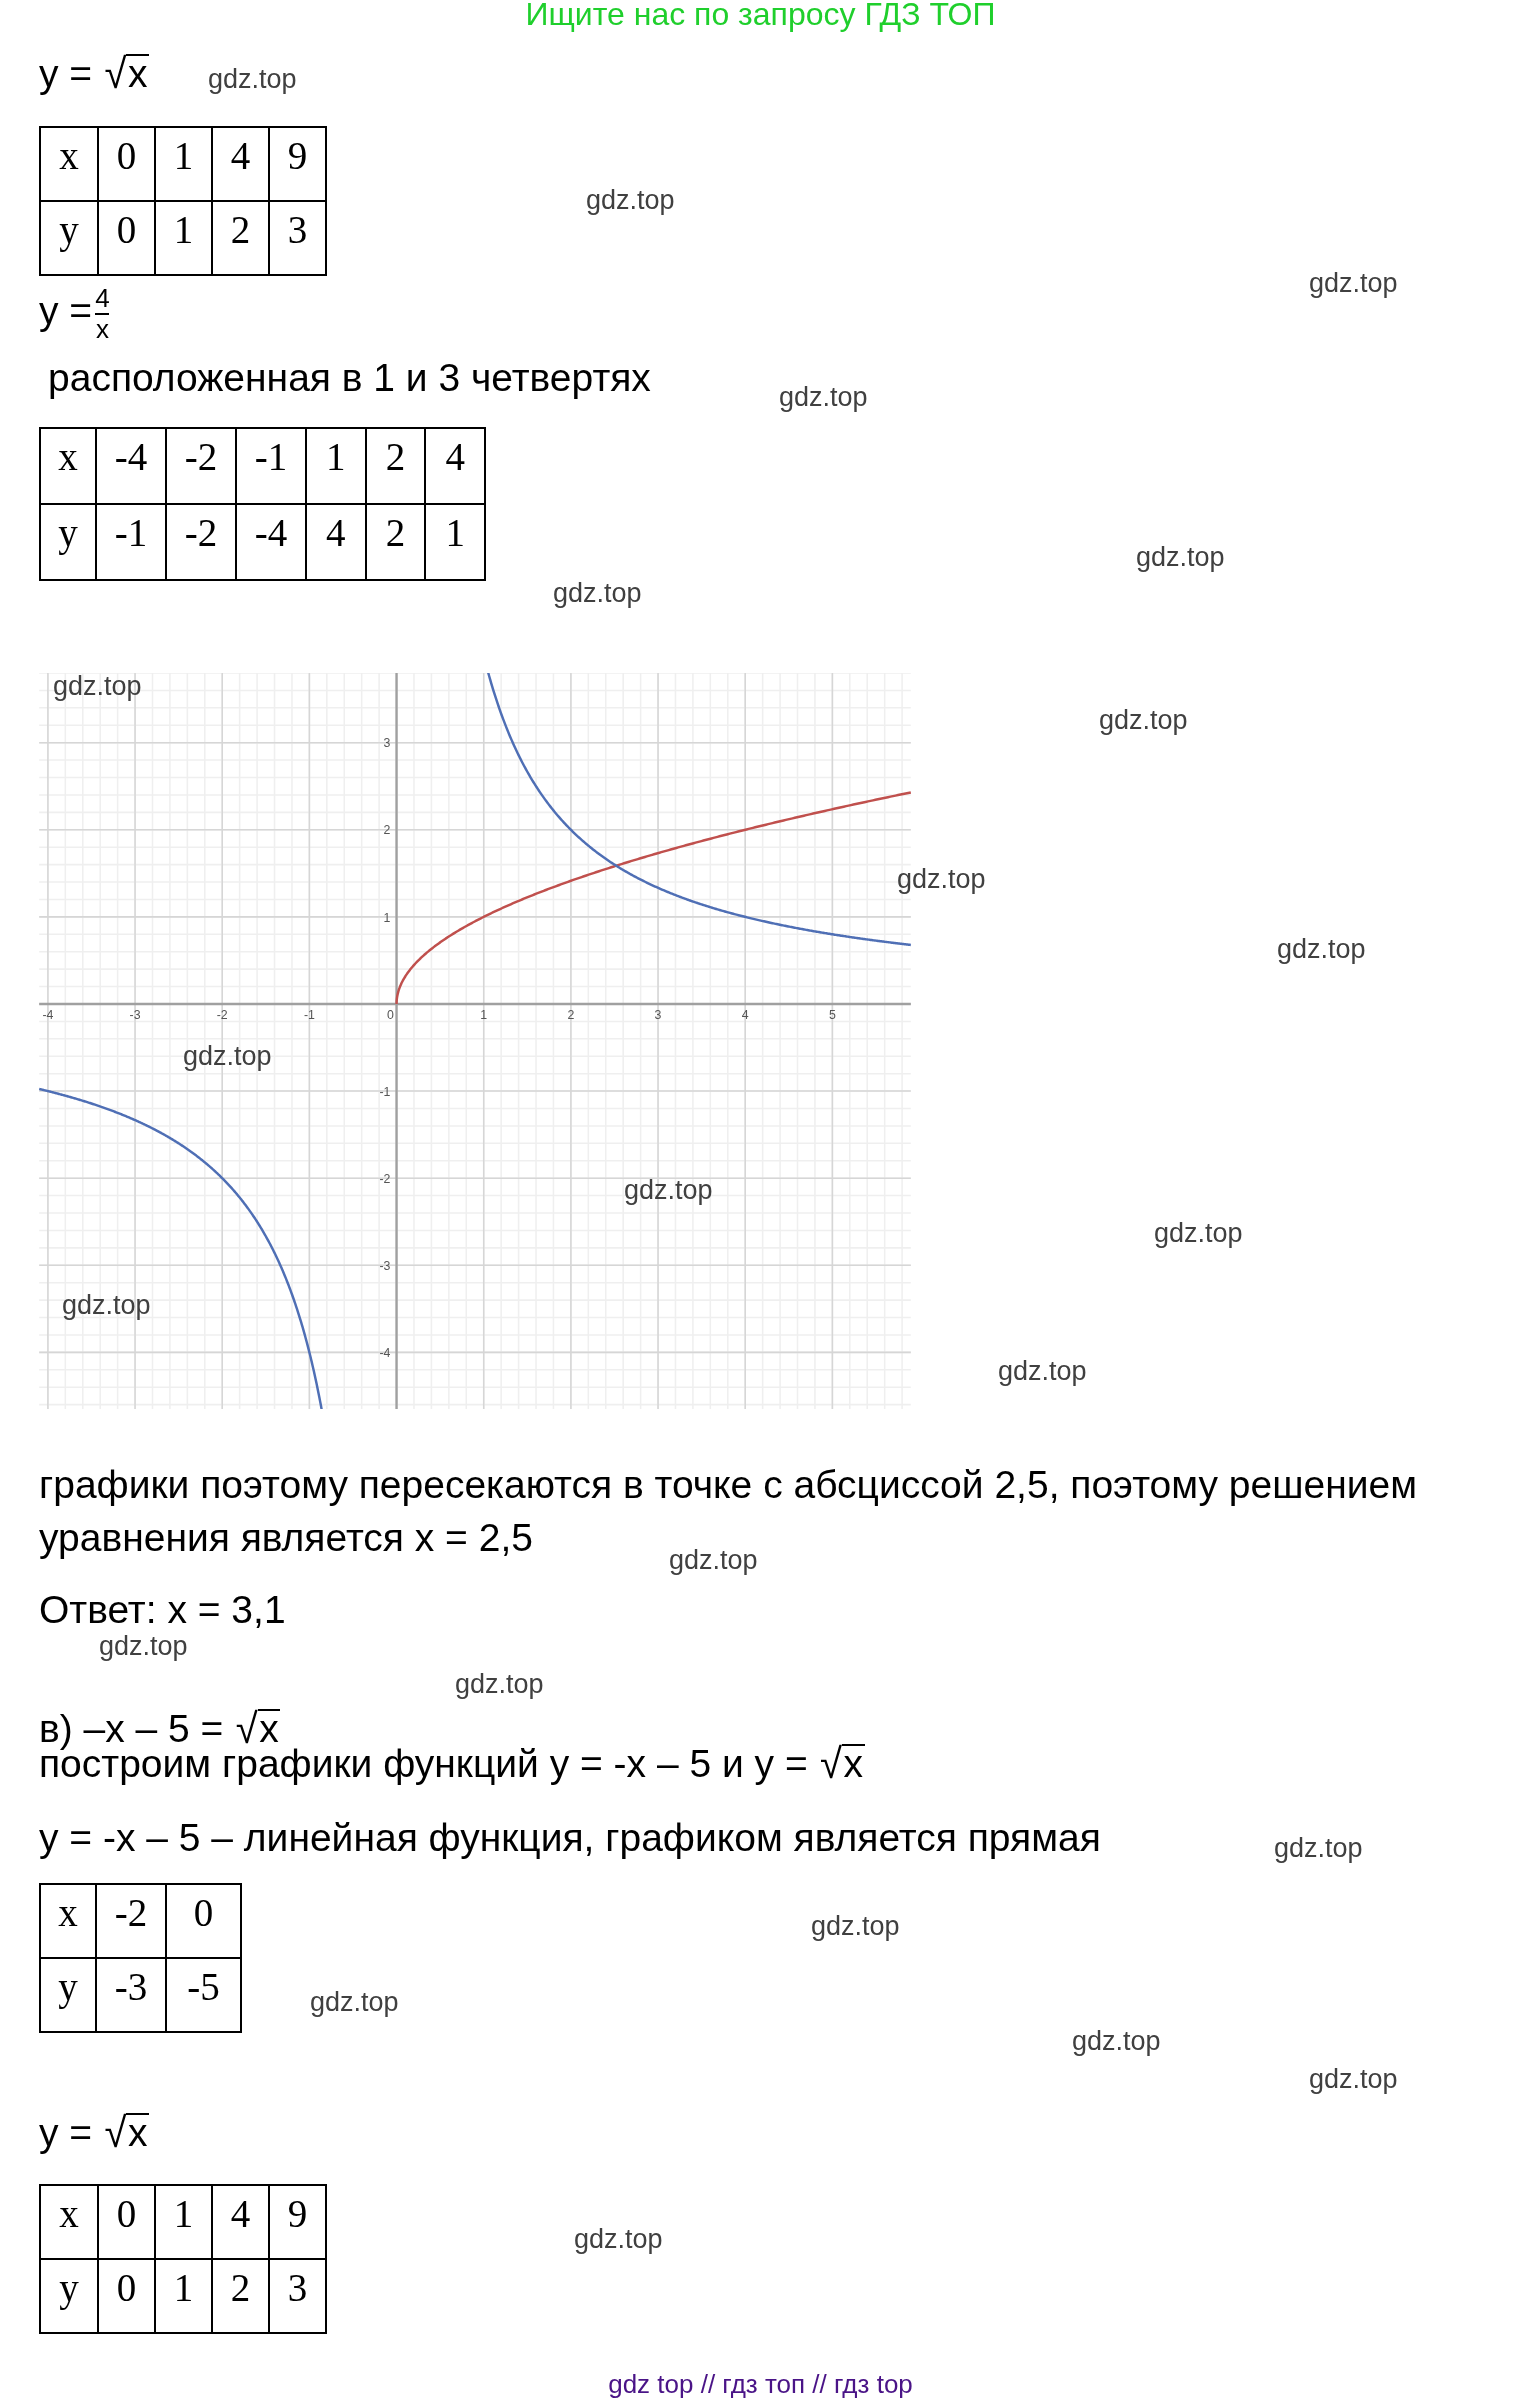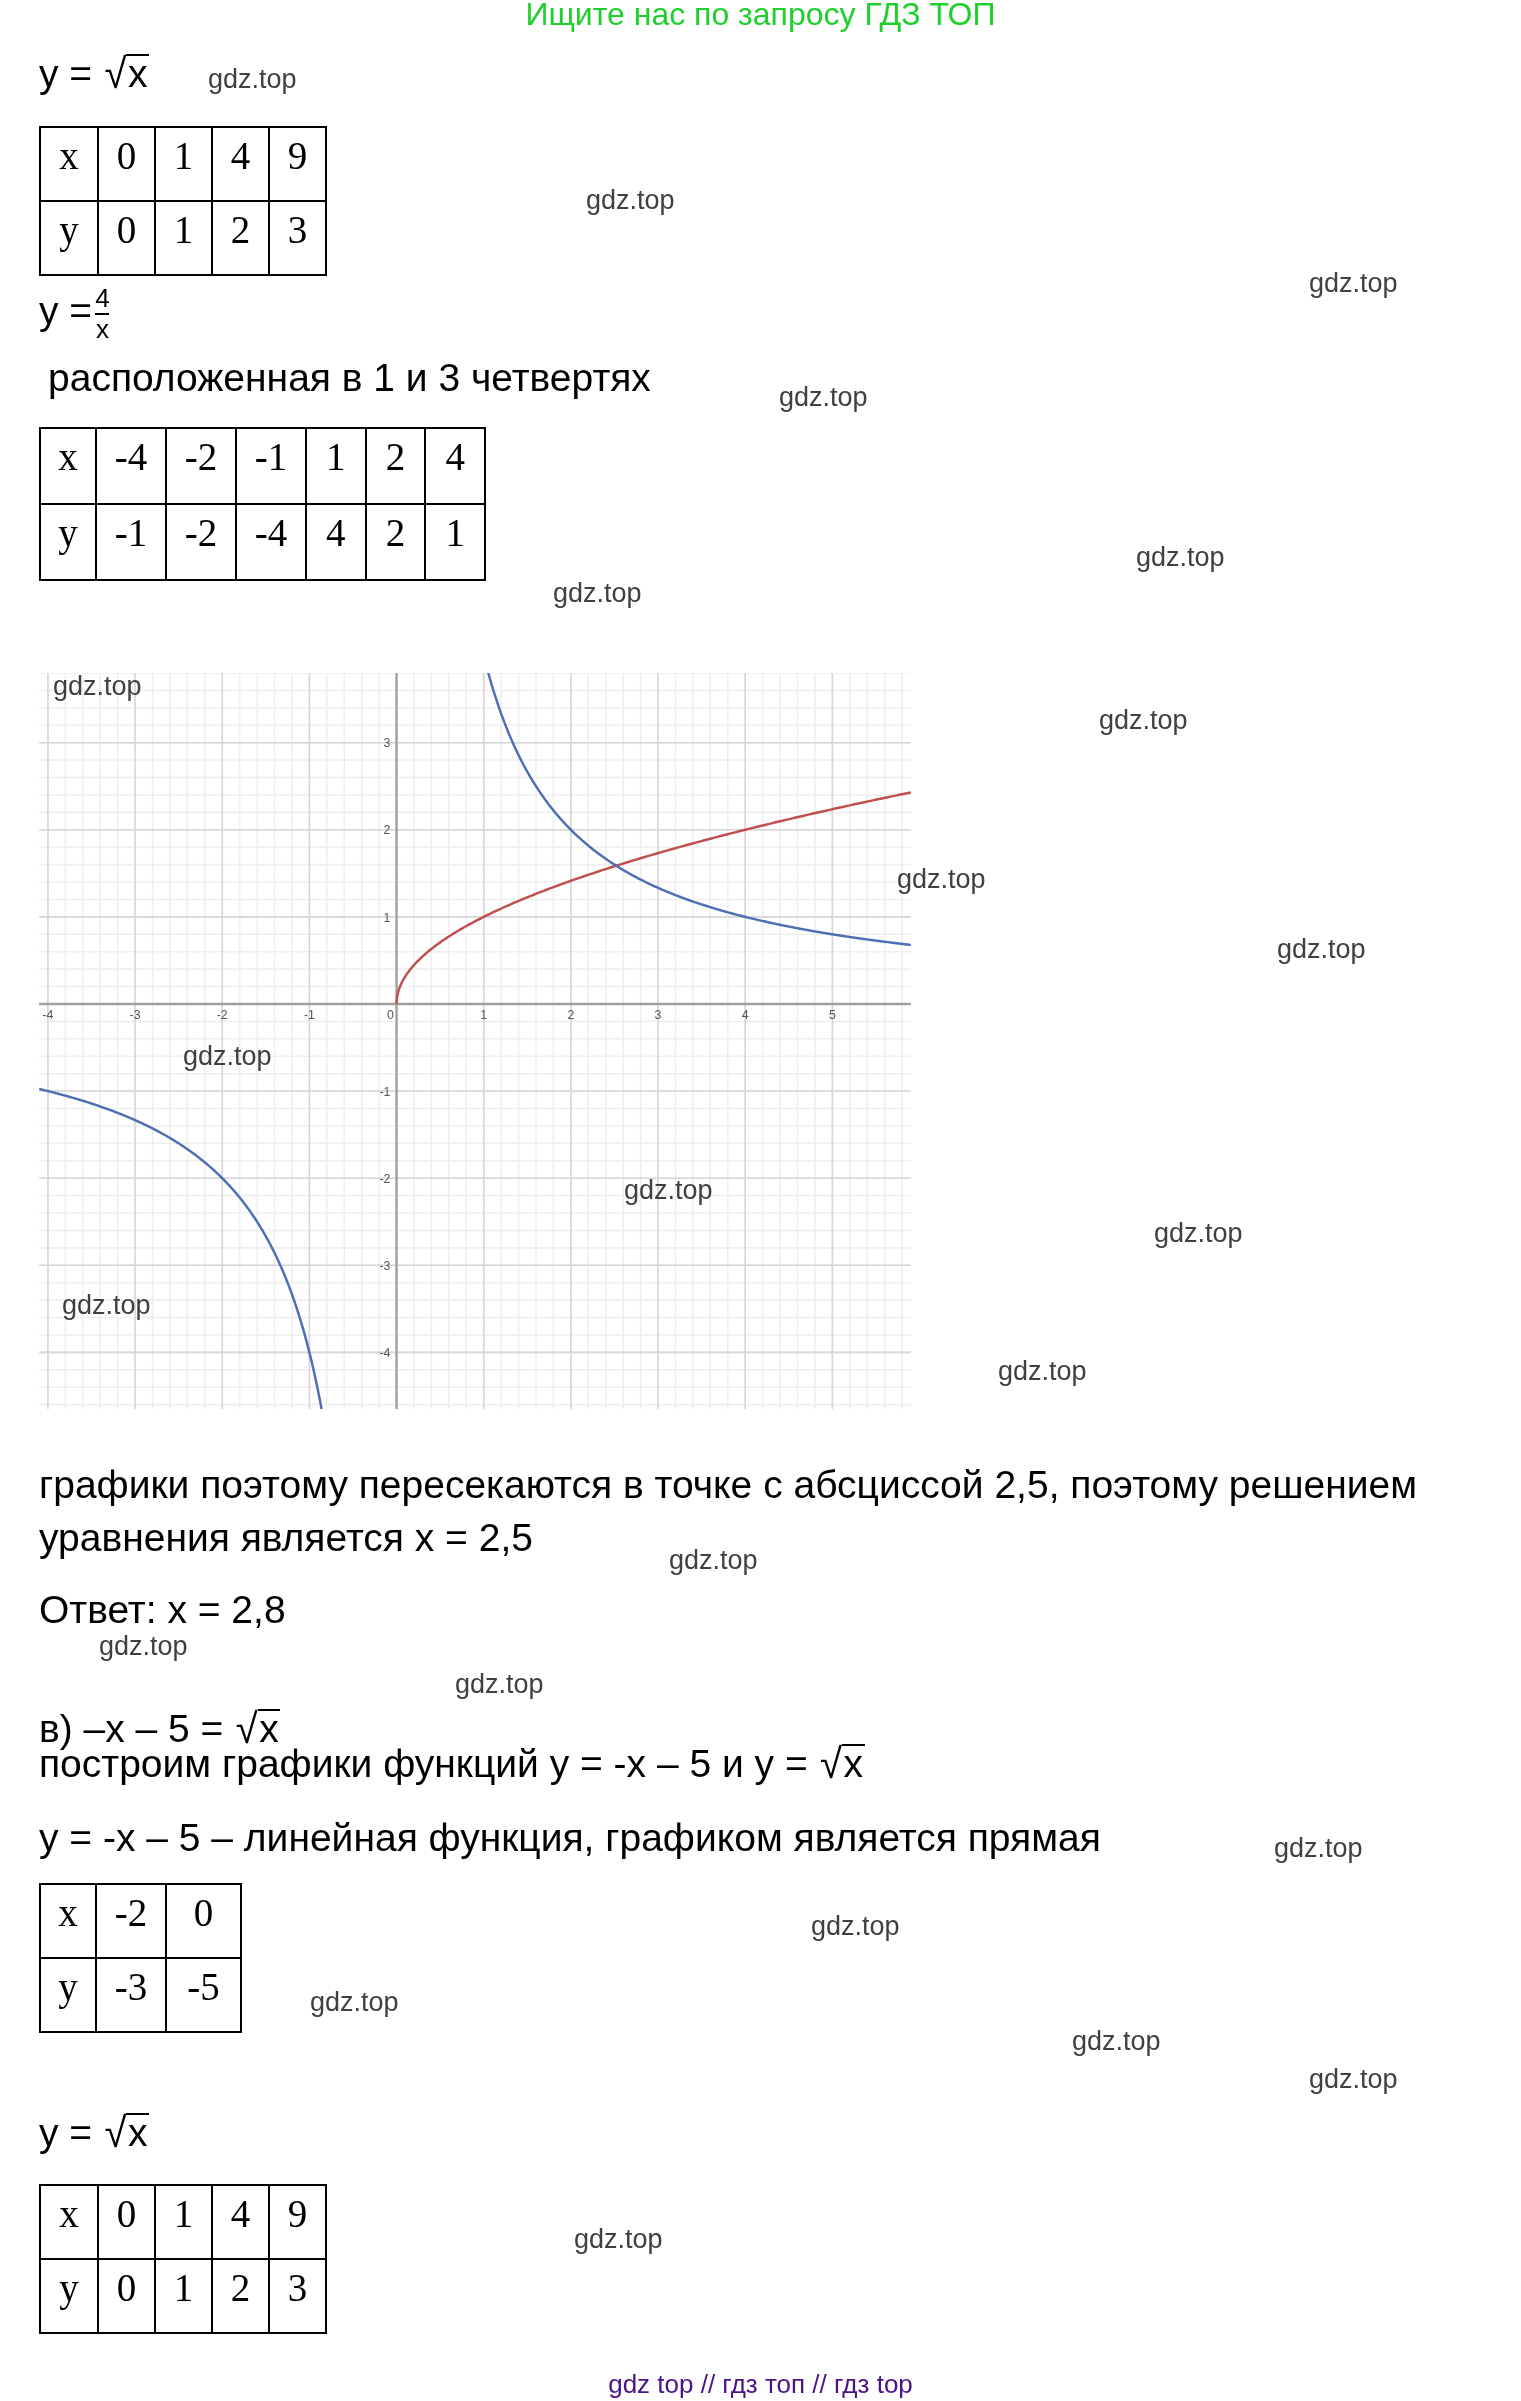--- a/index.html
+++ b/index.html
@@ -213,21 +213,21 @@
       <text x="455.7099999999999" y="774.5207100591717" font-size="16" fill="#555" text-anchor="end" font-family="Liberation Sans, sans-serif">-3</text>
       <text x="455.7099999999999" y="887.5384615384617" font-size="16" fill="#555" text-anchor="end" font-family="Liberation Sans, sans-serif">-4</text>
       <path d="M463.71 429.47 L463.71 428.78 L463.73 428.09 L463.75 427.41 L463.78 426.72 L463.81 426.04 L463.86 425.35 L463.91 424.66 L463.98 423.98 L464.05 423.29 L464.13 422.60 L464.21 421.92 L464.31 421.23 L464.41 420.55 L464.53 419.86 L464.65 419.17 L464.78 418.49 L464.92 417.80 L465.06 417.11 L465.22 416.43 L465.38 415.74 L465.55 415.06 L465.73 414.37 L465.92 413.68 L466.11 413.00 L466.32 412.31 L466.53 411.62 L466.75 410.94 L466.98 410.25 L467.22 409.56 L467.46 408.88 L467.72 408.19 L467.98 407.51 L468.25 406.82 L468.53 406.13 L468.82 405.45 L469.12 404.76 L469.42 404.07 L469.73 403.39 L470.05 402.70 L470.38 402.02 L470.72 401.33 L471.07 400.64 L471.42 399.96 L471.78 399.27 L472.16 398.58 L472.53 397.90 L472.92 397.21 L473.32 396.53 L473.72 395.84 L474.14 395.15 L474.56 394.47 L474.99 393.78 L475.43 393.09 L475.87 392.41 L476.33 391.72 L476.79 391.03 L477.26 390.35 L477.74 389.66 L478.23 388.98 L478.72 388.29 L479.23 387.60 L479.74 386.92 L480.26 386.23 L480.79 385.54 L481.33 384.86 L481.88 384.17 L482.43 383.49 L482.99 382.80 L483.57 382.11 L484.15 381.43 L484.73 380.74 L485.33 380.05 L485.93 379.37 L486.55 378.68 L487.17 378.00 L487.80 377.31 L488.44 376.62 L489.08 375.94 L489.74 375.25 L490.40 374.56 L491.07 373.88 L491.75 373.19 L492.44 372.50 L493.14 371.82 L493.84 371.13 L494.56 370.45 L495.28 369.76 L496.01 369.07 L496.75 368.39 L497.49 367.70 L498.25 367.01 L499.01 366.33 L499.78 365.64 L500.56 364.96 L501.35 364.27 L502.15 363.58 L502.95 362.90 L503.76 362.21 L504.59 361.52 L505.42 360.84 L506.25 360.15 L507.10 359.47 L507.96 358.78 L508.82 358.09 L509.69 357.41 L510.57 356.72 L511.46 356.03 L512.36 355.35 L513.26 354.66 L514.17 353.97 L515.10 353.29 L516.03 352.60 L516.96 351.92 L517.91 351.23 L518.87 350.54 L519.83 349.86 L520.80 349.17 L521.78 348.48 L522.77 347.80 L523.77 347.11 L524.77 346.43 L525.78 345.74 L526.81 345.05 L527.84 344.37 L528.88 343.68 L529.92 342.99 L530.98 342.31 L532.04 341.62 L533.11 340.94 L534.19 340.25 L535.28 339.56 L536.38 338.88 L537.48 338.19 L538.60 337.50 L539.72 336.82 L540.85 336.13 L541.99 335.44 L543.13 334.76 L544.29 334.07 L545.45 333.39 L546.62 332.70 L547.81 332.01 L548.99 331.33 L550.19 330.64 L551.40 329.95 L552.61 329.27 L553.83 328.58 L555.06 327.90 L556.30 327.21 L557.55 326.52 L558.80 325.84 L560.07 325.15 L561.34 324.46 L562.62 323.78 L563.91 323.09 L565.20 322.40 L566.51 321.72 L567.82 321.03 L569.15 320.35 L570.48 319.66 L571.82 318.97 L573.16 318.29 L574.52 317.60 L575.88 316.91 L577.25 316.23 L578.63 315.54 L580.02 314.86 L581.42 314.17 L582.83 313.48 L584.24 312.80 L585.66 312.11 L587.09 311.42 L588.53 310.74 L589.98 310.05 L591.43 309.37 L592.90 308.68 L594.37 307.99 L595.85 307.31 L597.34 306.62 L598.84 305.93 L600.34 305.25 L601.86 304.56 L603.38 303.87 L604.91 303.19 L606.45 302.50 L607.99 301.82 L609.55 301.13 L611.11 300.44 L612.69 299.76 L614.27 299.07 L615.86 298.38 L617.45 297.70 L619.06 297.01 L620.67 296.33 L622.30 295.64 L623.93 294.95 L625.57 294.27 L627.21 293.58 L628.87 292.89 L630.53 292.21 L632.20 291.52 L633.89 290.84 L635.57 290.15 L637.27 289.46 L638.98 288.78 L640.69 288.09 L642.41 287.40 L644.15 286.72 L645.88 286.03 L647.63 285.34 L649.39 284.66 L651.15 283.97 L652.92 283.29 L654.71 282.60 L656.49 281.91 L658.29 281.23 L660.10 280.54 L661.91 279.85 L663.73 279.17 L665.57 278.48 L667.40 277.80 L669.25 277.11 L671.11 276.42 L672.97 275.74 L674.84 275.05 L676.73 274.36 L678.61 273.68 L680.51 272.99 L682.42 272.31 L684.33 271.62 L686.26 270.93 L688.19 270.25 L690.13 269.56 L692.07 268.87 L694.03 268.19 L695.99 267.50 L697.97 266.81 L699.95 266.13 L701.94 265.44 L703.93 264.76 L705.94 264.07 L707.95 263.38 L709.98 262.70 L712.01 262.01 L714.05 261.32 L716.10 260.64 L718.15 259.95 L720.22 259.27 L722.29 258.58 L724.37 257.89 L726.46 257.21 L728.56 256.52 L730.66 255.83 L732.78 255.15 L734.90 254.46 L737.03 253.78 L739.17 253.09 L741.32 252.40 L743.48 251.72 L745.64 251.03 L747.81 250.34 L749.99 249.66 L752.18 248.97 L754.38 248.28 L756.59 247.60 L758.80 246.91 L761.03 246.23 L763.26 245.54 L765.50 244.85 L767.74 244.17 L770.00 243.48 L772.26 242.79 L774.54 242.11 L776.82 241.42 L779.11 240.74 L781.41 240.05 L783.71 239.36 L786.03 238.68 L788.35 237.99 L790.68 237.30 L793.02 236.62 L795.37 235.93 L797.73 235.25 L800.09 234.56 L802.46 233.87 L804.85 233.19 L807.24 232.50 L809.63 231.81 L812.04 231.13 L814.45 230.44 L816.88 229.75 L819.31 229.07 L821.75 228.38 L824.20 227.70 L826.65 227.01 L829.12 226.32 L831.59 225.64 L834.07 224.95 L836.56 224.26 L839.06 223.58 L841.57 222.89 L844.08 222.21 L846.61 221.52 L849.14 220.83 L851.68 220.15 L854.22 219.46 L856.78 218.77 L859.35 218.09 L861.92 217.40 L864.50 216.72 L867.09 216.03 L869.69 215.34 L872.30 214.66 L874.91 213.97 L877.53 213.28 L880.17 212.60 L882.81 211.91 L885.45 211.22 L888.11 210.54 L890.78 209.85 L893.45 209.17 L896.13 208.48 L898.82 207.79 L901.52 207.11 L904.23 206.42 L906.94 205.73 L909.66 205.05 L912.40 204.36 L915.14 203.68 L917.88 202.99 L920.64 202.30 L923.41 201.62 L926.18 200.93 L928.96 200.24 L931.75 199.56 L934.55 198.87 L937.36 198.19 L940.17 197.50 L943.00 196.81 L945.83 196.13 L948.67 195.44 L951.52 194.75 L954.37 194.07 L957.24 193.38 L960.11 192.69 L962.99 192.01 L965.88 191.32 L968.78 190.64 L971.69 189.95 L974.60 189.26 L977.53 188.58 L980.46 187.89 L983.40 187.20 L986.35 186.52 L989.31 185.83 L992.27 185.15 L995.24 184.46 L998.23 183.77 L1001.22 183.09 L1004.21 182.40 L1007.22 181.71 L1010.24 181.03 L1013.26 180.34 L1016.29 179.66 L1019.33 178.97 L1022.38 178.28 L1025.44 177.60 L1028.50 176.91 L1031.58 176.22 L1034.66 175.54 L1037.75 174.85 L1040.85 174.16 L1043.96 173.48 L1047.07 172.79 L1050.20 172.11 L1053.33 171.42 L1056.47 170.73 L1059.62 170.05 L1062.77 169.36 L1065.94 168.67 L1069.11 167.99 L1072.30 167.30 L1075.49 166.62 L1078.68 165.93 L1081.89 165.24 L1085.11 164.56 L1088.33 163.87 L1091.56 163.18 L1094.80 162.50 L1098.05 161.81 L1101.31 161.12 L1104.58 160.44 L1107.85 159.75 L1111.13 159.07 L1114.42 158.38 L1117.72 157.69 L1121.03 157.01 L1124.34 156.32 L1127.67 155.63 L1131.00 154.95 " fill="none" stroke="#c0504d" stroke-width="3.2" stroke-linejoin="round"></path>
       <path d="M582.46 -1.08 L583.84 3.84 L585.21 8.64 L586.58 13.34 L587.95 17.93 L589.32 22.43 L590.69 26.82 L592.06 31.12 L593.44 35.33 L594.81 39.46 L596.18 43.49 L597.55 47.45 L598.92 51.32 L600.29 55.12 L601.66 58.84 L603.04 62.49 L604.41 66.07 L605.78 69.57 L607.15 73.01 L608.52 76.39 L609.89 79.70 L611.26 82.95 L612.63 86.14 L614.01 89.28 L615.38 92.35 L616.75 95.37 L618.12 98.34 L619.49 101.26 L620.86 104.12 L622.23 106.93 L623.61 109.70 L624.98 112.42 L626.35 115.09 L627.72 117.72 L629.09 120.31 L630.46 122.85 L631.83 125.35 L633.20 127.81 L634.58 130.23 L635.95 132.61 L637.32 134.96 L638.69 137.27 L640.06 139.54 L641.43 141.78 L642.80 143.98 L644.18 146.15 L645.55 148.29 L646.92 150.39 L648.29 152.46 L649.66 154.51 L651.03 156.52 L652.40 158.50 L653.77 160.46 L655.15 162.38 L656.52 164.28 L657.89 166.16 L659.26 168.00 L660.63 169.82 L662.00 171.62 L663.37 173.39 L664.75 175.14 L666.12 176.86 L667.49 178.56 L668.86 180.24 L670.23 181.89 L671.60 183.53 L672.97 185.14 L674.34 186.73 L675.72 188.30 L677.09 189.85 L678.46 191.38 L679.83 192.89 L681.20 194.38 L682.57 195.85 L683.94 197.31 L685.32 198.75 L686.69 200.16 L688.06 201.57 L689.43 202.95 L690.80 204.32 L692.17 205.67 L693.54 207.01 L694.91 208.32 L696.29 209.63 L697.66 210.92 L699.03 212.19 L700.40 213.45 L701.77 214.69 L703.14 215.92 L704.51 217.14 L705.89 218.34 L707.26 219.53 L708.63 220.71 L710.00 221.87 L711.37 223.02 L712.74 224.16 L714.11 225.28 L715.48 226.39 L716.86 227.49 L718.23 228.58 L719.60 229.66 L720.97 230.72 L722.34 231.78 L723.71 232.82 L725.08 233.85 L726.46 234.87 L727.83 235.88 L729.20 236.88 L730.57 237.87 L731.94 238.85 L733.31 239.82 L734.68 240.78 L736.05 241.73 L737.43 242.67 L738.80 243.60 L740.17 244.52 L741.54 245.44 L742.91 246.34 L744.28 247.24 L745.65 248.12 L747.03 249.00 L748.40 249.87 L749.77 250.73 L751.14 251.58 L752.51 252.43 L753.88 253.26 L755.25 254.09 L756.62 254.91 L758.00 255.73 L759.37 256.53 L760.74 257.33 L762.11 258.12 L763.48 258.91 L764.85 259.68 L766.22 260.45 L767.60 261.22 L768.97 261.97 L770.34 262.72 L771.71 263.46 L773.08 264.20 L774.45 264.93 L775.82 265.65 L777.19 266.37 L778.57 267.08 L779.94 267.78 L781.31 268.48 L782.68 269.17 L784.05 269.86 L785.42 270.54 L786.79 271.21 L788.17 271.88 L789.54 272.55 L790.91 273.20 L792.28 273.86 L793.65 274.50 L795.02 275.14 L796.39 275.78 L797.76 276.41 L799.14 277.04 L800.51 277.66 L801.88 278.27 L803.25 278.88 L804.62 279.49 L805.99 280.09 L807.36 280.69 L808.74 281.28 L810.11 281.86 L811.48 282.45 L812.85 283.02 L814.22 283.60 L815.59 284.17 L816.96 284.73 L818.34 285.29 L819.71 285.84 L821.08 286.40 L822.45 286.94 L823.82 287.49 L825.19 288.02 L826.56 288.56 L827.93 289.09 L829.31 289.62 L830.68 290.14 L832.05 290.66 L833.42 291.17 L834.79 291.68 L836.16 292.19 L837.53 292.69 L838.91 293.19 L840.28 293.69 L841.65 294.18 L843.02 294.67 L844.39 295.16 L845.76 295.64 L847.13 296.12 L848.50 296.59 L849.88 297.07 L851.25 297.53 L852.62 298.00 L853.99 298.46 L855.36 298.92 L856.73 299.38 L858.10 299.83 L859.48 300.28 L860.85 300.72 L862.22 301.17 L863.59 301.61 L864.96 302.04 L866.33 302.48 L867.70 302.91 L869.07 303.34 L870.45 303.76 L871.82 304.18 L873.19 304.60 L874.56 305.02 L875.93 305.43 L877.30 305.85 L878.67 306.25 L880.05 306.66 L881.42 307.06 L882.79 307.46 L884.16 307.86 L885.53 308.26 L886.90 308.65 L888.27 309.04 L889.64 309.43 L891.02 309.81 L892.39 310.20 L893.76 310.58 L895.13 310.95 L896.50 311.33 L897.87 311.70 L899.24 312.07 L900.62 312.44 L901.99 312.81 L903.36 313.17 L904.73 313.53 L906.10 313.89 L907.47 314.25 L908.84 314.60 L910.21 314.96 L911.59 315.31 L912.96 315.66 L914.33 316.00 L915.70 316.35 L917.07 316.69 L918.44 317.03 L919.81 317.37 L921.19 317.70 L922.56 318.04 L923.93 318.37 L925.30 318.70 L926.67 319.03 L928.04 319.35 L929.41 319.68 L930.78 320.00 L932.16 320.32 L933.53 320.64 L934.90 320.96 L936.27 321.27 L937.64 321.58 L939.01 321.90 L940.38 322.21 L941.76 322.51 L943.13 322.82 L944.50 323.12 L945.87 323.43 L947.24 323.73 L948.61 324.03 L949.98 324.32 L951.35 324.62 L952.73 324.91 L954.10 325.20 L955.47 325.50 L956.84 325.78 L958.21 326.07 L959.58 326.36 L960.95 326.64 L962.33 326.93 L963.70 327.21 L965.07 327.49 L966.44 327.76 L967.81 328.04 L969.18 328.32 L970.55 328.59 L971.92 328.86 L973.30 329.13 L974.67 329.40 L976.04 329.67 L977.41 329.94 L978.78 330.20 L980.15 330.46 L981.52 330.73 L982.90 330.99 L984.27 331.25 L985.64 331.51 L987.01 331.76 L988.38 332.02 L989.75 332.27 L991.12 332.52 L992.49 332.78 L993.87 333.03 L995.24 333.27 L996.61 333.52 L997.98 333.77 L999.35 334.01 L1000.72 334.26 L1002.09 334.50 L1003.47 334.74 L1004.84 334.98 L1006.21 335.22 L1007.58 335.46 L1008.95 335.69 L1010.32 335.93 L1011.69 336.16 L1013.06 336.40 L1014.44 336.63 L1015.81 336.86 L1017.18 337.09 L1018.55 337.32 L1019.92 337.54 L1021.29 337.77 L1022.66 337.99 L1024.04 338.22 L1025.41 338.44 L1026.78 338.66 L1028.15 338.88 L1029.52 339.10 L1030.89 339.32 L1032.26 339.54 L1033.64 339.76 L1035.01 339.97 L1036.38 340.18 L1037.75 340.40 L1039.12 340.61 L1040.49 340.82 L1041.86 341.03 L1043.23 341.24 L1044.61 341.45 L1045.98 341.66 L1047.35 341.86 L1048.72 342.07 L1050.09 342.27 L1051.46 342.48 L1052.83 342.68 L1054.21 342.88 L1055.58 343.08 L1056.95 343.28 L1058.32 343.48 L1059.69 343.68 L1061.06 343.87 L1062.43 344.07 L1063.80 344.27 L1065.18 344.46 L1066.55 344.65 L1067.92 344.85 L1069.29 345.04 L1070.66 345.23 L1072.03 345.42 L1073.40 345.61 L1074.78 345.80 L1076.15 345.98 L1077.52 346.17 L1078.89 346.35 L1080.26 346.54 L1081.63 346.72 L1083.00 346.91 L1084.37 347.09 L1085.75 347.27 L1087.12 347.45 L1088.49 347.63 L1089.86 347.81 L1091.23 347.99 L1092.60 348.17 L1093.97 348.34 L1095.35 348.52 L1096.72 348.70 L1098.09 348.87 L1099.46 349.04 L1100.83 349.22 L1102.20 349.39 L1103.57 349.56 L1104.94 349.73 L1106.32 349.90 L1107.69 350.07 L1109.06 350.24 L1110.43 350.41 L1111.80 350.58 L1113.17 350.74 L1114.54 350.91 L1115.92 351.07 L1117.29 351.24 L1118.66 351.40 L1120.03 351.56 L1121.40 351.73 L1122.77 351.89 L1124.14 352.05 L1125.51 352.21 L1126.89 352.37 L1128.26 352.53 L1129.63 352.69 L1131.00 352.85 " fill="none" stroke="#4f6fb5" stroke-width="3.2" stroke-linejoin="round"></path>
       <path d="M0.00 539.73 L0.92 539.95 L1.83 540.17 L2.75 540.39 L3.66 540.61 L4.58 540.83 L5.50 541.05 L6.41 541.27 L7.33 541.50 L8.24 541.72 L9.16 541.95 L10.08 542.18 L10.99 542.41 L11.91 542.64 L12.83 542.87 L13.74 543.10 L14.66 543.33 L15.57 543.56 L16.49 543.79 L17.41 544.03 L18.32 544.26 L19.24 544.50 L20.15 544.74 L21.07 544.98 L21.99 545.22 L22.90 545.46 L23.82 545.70 L24.73 545.94 L25.65 546.19 L26.57 546.43 L27.48 546.68 L28.40 546.92 L29.32 547.17 L30.23 547.42 L31.15 547.67 L32.06 547.92 L32.98 548.17 L33.90 548.42 L34.81 548.68 L35.73 548.93 L36.64 549.19 L37.56 549.45 L38.48 549.71 L39.39 549.97 L40.31 550.23 L41.22 550.49 L42.14 550.75 L43.06 551.01 L43.97 551.28 L44.89 551.55 L45.81 551.81 L46.72 552.08 L47.64 552.35 L48.55 552.62 L49.47 552.90 L50.39 553.17 L51.30 553.44 L52.22 553.72 L53.13 554.00 L54.05 554.28 L54.97 554.56 L55.88 554.84 L56.80 555.12 L57.71 555.40 L58.63 555.69 L59.55 555.97 L60.46 556.26 L61.38 556.55 L62.30 556.84 L63.21 557.13 L64.13 557.42 L65.04 557.72 L65.96 558.01 L66.88 558.31 L67.79 558.61 L68.71 558.91 L69.62 559.21 L70.54 559.51 L71.46 559.81 L72.37 560.12 L73.29 560.43 L74.20 560.73 L75.12 561.04 L76.04 561.36 L76.95 561.67 L77.87 561.98 L78.79 562.30 L79.70 562.61 L80.62 562.93 L81.53 563.25 L82.45 563.57 L83.37 563.90 L84.28 564.22 L85.20 564.55 L86.11 564.87 L87.03 565.20 L87.95 565.54 L88.86 565.87 L89.78 566.20 L90.69 566.54 L91.61 566.88 L92.53 567.21 L93.44 567.56 L94.36 567.90 L95.28 568.24 L96.19 568.59 L97.11 568.94 L98.02 569.28 L98.94 569.64 L99.86 569.99 L100.77 570.34 L101.69 570.70 L102.60 571.06 L103.52 571.42 L104.44 571.78 L105.35 572.14 L106.27 572.51 L107.18 572.88 L108.10 573.25 L109.02 573.62 L109.93 573.99 L110.85 574.37 L111.77 574.74 L112.68 575.12 L113.60 575.50 L114.51 575.89 L115.43 576.27 L116.35 576.66 L117.26 577.05 L118.18 577.44 L119.09 577.83 L120.01 578.23 L120.93 578.63 L121.84 579.03 L122.76 579.43 L123.67 579.83 L124.59 580.24 L125.51 580.65 L126.42 581.06 L127.34 581.47 L128.26 581.89 L129.17 582.30 L130.09 582.72 L131.00 583.14 L131.92 583.57 L132.84 584.00 L133.75 584.42 L134.67 584.86 L135.58 585.29 L136.50 585.73 L137.42 586.16 L138.33 586.61 L139.25 587.05 L140.16 587.50 L141.08 587.94 L142.00 588.40 L142.91 588.85 L143.83 589.31 L144.75 589.76 L145.66 590.23 L146.58 590.69 L147.49 591.16 L148.41 591.63 L149.33 592.10 L150.24 592.58 L151.16 593.05 L152.07 593.53 L152.99 594.02 L153.91 594.51 L154.82 594.99 L155.74 595.49 L156.65 595.98 L157.57 596.48 L158.49 596.98 L159.40 597.49 L160.32 597.99 L161.24 598.50 L162.15 599.02 L163.07 599.53 L163.98 600.05 L164.90 600.58 L165.82 601.10 L166.73 601.63 L167.65 602.17 L168.56 602.70 L169.48 603.24 L170.40 603.78 L171.31 604.33 L172.23 604.88 L173.14 605.43 L174.06 605.99 L174.98 606.55 L175.89 607.11 L176.81 607.68 L177.73 608.25 L178.64 608.83 L179.56 609.40 L180.47 609.99 L181.39 610.57 L182.31 611.16 L183.22 611.75 L184.14 612.35 L185.05 612.95 L185.97 613.56 L186.89 614.17 L187.80 614.78 L188.72 615.40 L189.63 616.02 L190.55 616.64 L191.47 617.27 L192.38 617.91 L193.30 618.55 L194.22 619.19 L195.13 619.84 L196.05 620.49 L196.96 621.14 L197.88 621.81 L198.80 622.47 L199.71 623.14 L200.63 623.81 L201.54 624.49 L202.46 625.18 L203.38 625.87 L204.29 626.56 L205.21 627.26 L206.12 627.96 L207.04 628.67 L207.96 629.38 L208.87 630.10 L209.79 630.83 L210.71 631.56 L211.62 632.29 L212.54 633.03 L213.45 633.77 L214.37 634.53 L215.29 635.28 L216.20 636.04 L217.12 636.81 L218.03 637.58 L218.95 638.36 L219.87 639.15 L220.78 639.94 L221.70 640.74 L222.61 641.54 L223.53 642.35 L224.45 643.16 L225.36 643.98 L226.28 644.81 L227.20 645.65 L228.11 646.49 L229.03 647.33 L229.94 648.19 L230.86 649.05 L231.78 649.91 L232.69 650.79 L233.61 651.67 L234.52 652.56 L235.44 653.45 L236.36 654.36 L237.27 655.27 L238.19 656.18 L239.10 657.11 L240.02 658.04 L240.94 658.98 L241.85 659.93 L242.77 660.88 L243.69 661.85 L244.60 662.82 L245.52 663.80 L246.43 664.79 L247.35 665.78 L248.27 666.79 L249.18 667.80 L250.10 668.82 L251.01 669.85 L251.93 670.89 L252.85 671.94 L253.76 673.00 L254.68 674.07 L255.59 675.14 L256.51 676.23 L257.43 677.33 L258.34 678.43 L259.26 679.55 L260.18 680.67 L261.09 681.81 L262.01 682.96 L262.92 684.11 L263.84 685.28 L264.76 686.46 L265.67 687.65 L266.59 688.85 L267.50 690.06 L268.42 691.28 L269.34 692.51 L270.25 693.76 L271.17 695.02 L272.08 696.29 L273.00 697.57 L273.92 698.86 L274.83 700.17 L275.75 701.49 L276.67 702.82 L277.58 704.17 L278.50 705.52 L279.41 706.90 L280.33 708.28 L281.25 709.68 L282.16 711.10 L283.08 712.52 L283.99 713.97 L284.91 715.43 L285.83 716.90 L286.74 718.39 L287.66 719.89 L288.57 721.41 L289.49 722.94 L290.41 724.50 L291.32 726.06 L292.24 727.65 L293.16 729.25 L294.07 730.87 L294.99 732.50 L295.90 734.16 L296.82 735.83 L297.74 737.52 L298.65 739.23 L299.57 740.96 L300.48 742.71 L301.40 744.48 L302.32 746.27 L303.23 748.07 L304.15 749.90 L305.06 751.75 L305.98 753.63 L306.90 755.52 L307.81 757.44 L308.73 759.37 L309.65 761.34 L310.56 763.32 L311.48 765.33 L312.39 767.36 L313.31 769.42 L314.23 771.50 L315.14 773.61 L316.06 775.75 L316.97 777.91 L317.89 780.10 L318.81 782.32 L319.72 784.56 L320.64 786.84 L321.55 789.14 L322.47 791.47 L323.39 793.84 L324.30 796.23 L325.22 798.66 L326.14 801.11 L327.05 803.61 L327.97 806.13 L328.88 808.69 L329.80 811.28 L330.72 813.91 L331.63 816.58 L332.55 819.28 L333.46 822.03 L334.38 824.81 L335.30 827.63 L336.21 830.49 L337.13 833.39 L338.04 836.34 L338.96 839.32 L339.88 842.36 L340.79 845.43 L341.71 848.56 L342.63 851.73 L343.54 854.95 L344.46 858.21 L345.37 861.53 L346.29 864.90 L347.21 868.33 L348.12 871.81 L349.04 875.34 L349.95 878.93 L350.87 882.58 L351.79 886.29 L352.70 890.06 L353.62 893.89 L354.53 897.79 L355.45 901.75 L356.37 905.78 L357.28 909.88 L358.20 914.05 L359.12 918.30 L360.03 922.62 L360.95 927.01 L361.86 931.49 L362.78 936.05 L363.70 940.69 L364.61 945.41 L365.53 950.23 L366.44 955.13 " fill="none" stroke="#4f6fb5" stroke-width="3.2" stroke-linejoin="round"></path>
     </svg>
 </div>
 
 <div class="abs serif line" style="left:39px; top:1463px;">графики поэтому пересекаются в точке с абсциссой 2,5, поэтому решением</div>
 <div class="abs serif line" style="left:39px; top:1516px;">уравнения является x = 2,5</div>
-<div class="abs serif line" style="left:39px; top:1588px;">Ответ: x = 2,8</div>
+<div class="abs serif line" style="left:39px; top:1588px;">Ответ: x = 3,1</div>
 
 <div class="abs serif line" style="left:39px; top:1662px;margin-top:45px;">
   <span>в) –x – 5 =</span>
   <span class="sqrt"><span class="rad">√</span><span class="arg">x</span></span>
 </div>
 
 <div class="abs serif line" style="left:39px; top:1742px;">
   <span>построим графики функций y = -x – 5 и y =</span>
   <span class="sqrt"><span class="rad">√</span><span class="arg">x</span></span>
 </div>

